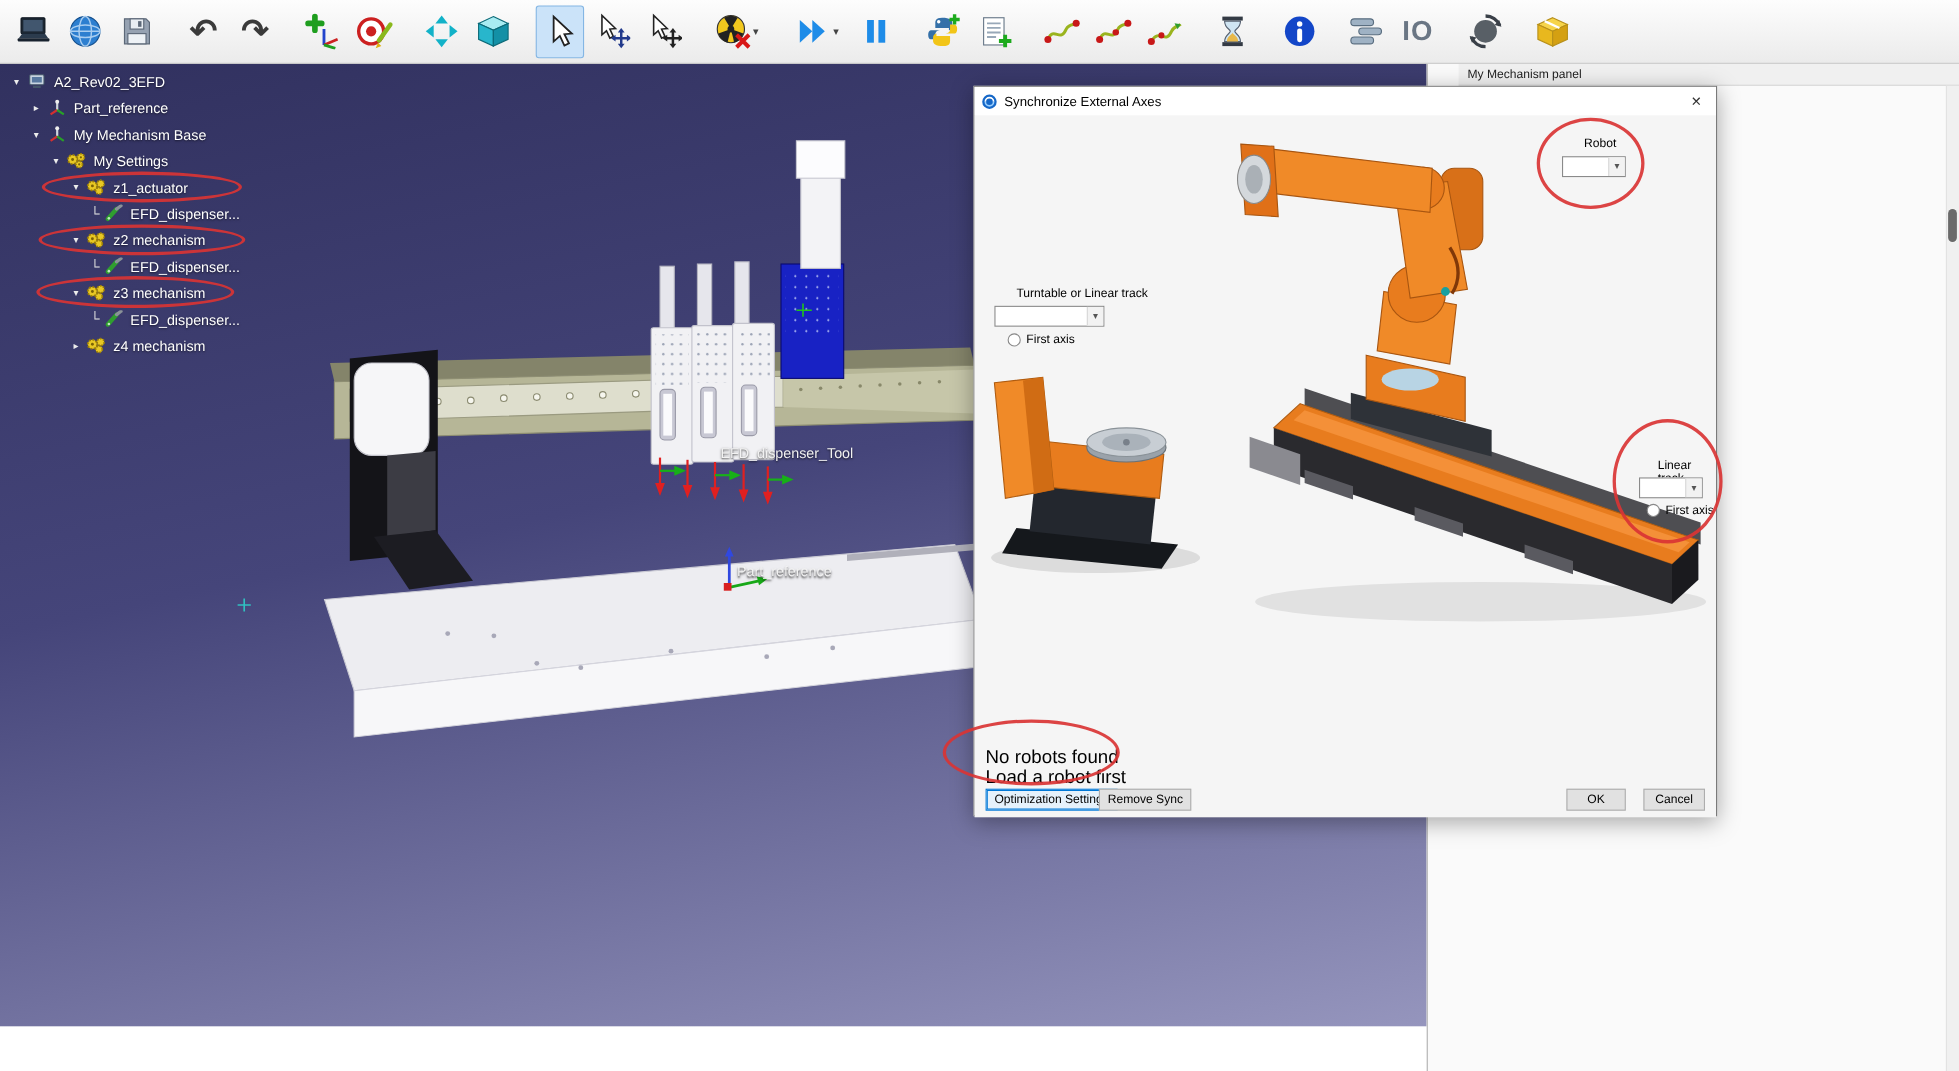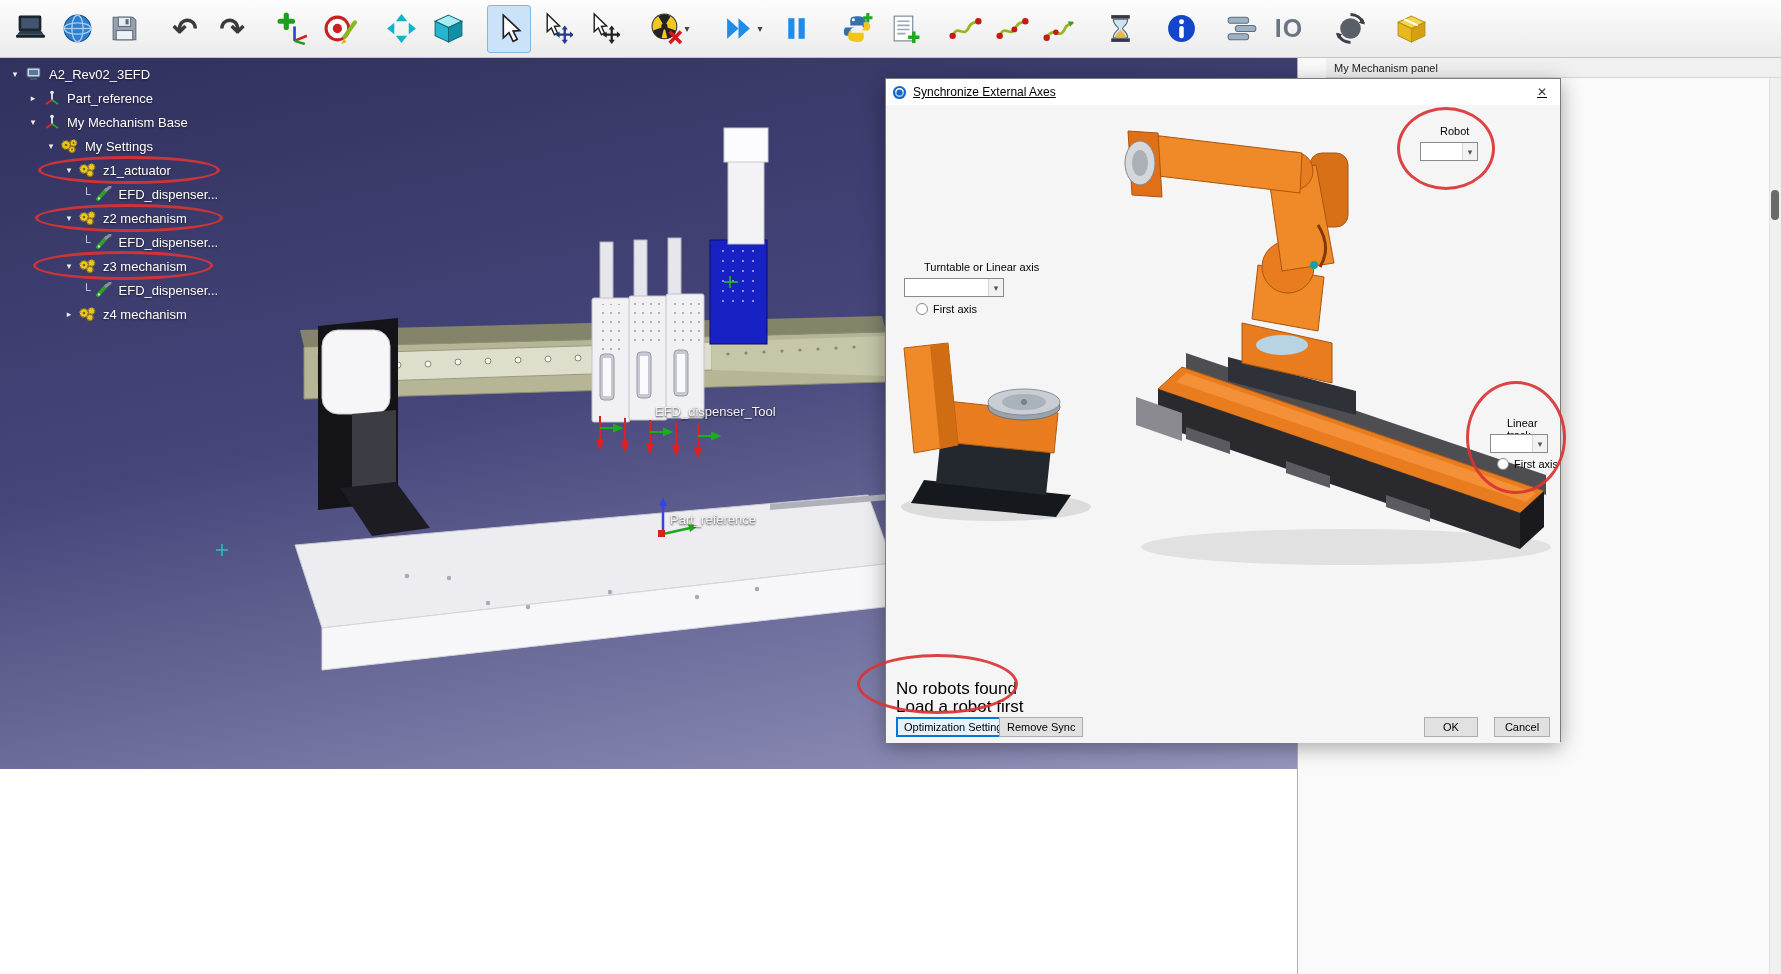--- a/index.html
+++ b/index.html
@@ -15,21 +15,21 @@
     background:transparent; border:1px solid transparent; border-radius:3px; }
   .tbi svg { width:33px; height:33px; }
   .tbi.active { background:#cbe3f9; border:1px solid #84b6e4; }
   .tbi.wide { width:56px; }
   .g { margin-left:14px; }
   .caret { font-size:10px; color:#444; margin-left:1px; }
   .glyph { font-size:30px; color:#3a3a3a; font-weight:bold; line-height:1; }
   .io-text { font-size:25px; font-weight:bold; color:#6a7684; letter-spacing:1px; }
 
   
-  .viewport { position:absolute; left:0; top:58px; width:1297px; height:711px;
+  .viewport { position:absolute; left:0; top:58px; width:1297px; height:875px;
     background:linear-gradient(168deg,#31315f 0%,#45457a 45%,#9595bd 100%); overflow:hidden; z-index:1; }
   .vp-label { position:absolute; color:#f2f2f2; font-size:13px;
     text-shadow:0 1px 2px rgba(0,0,0,.8); white-space:nowrap; }
 
   
   .tree { position:absolute; left:4px; top:62px; z-index:3; color:#fff; font-size:13px; }
   .trow { display:flex; align-items:center; height:24px; white-space:nowrap; }
   .lvl0{padding-left:4px}.lvl1{padding-left:22px}.lvl2{padding-left:40px}
   .lvl3{padding-left:58px}.lvl4{padding-left:78px}
   .exp { width:14px; font-size:9px; color:#ececec; text-align:center; margin-right:2px; }
@@ -44,21 +44,21 @@
     display:flex; align-items:center; padding-left:8px; font-size:11px; color:#222;margin-left:28px; }
   .rscroll { position:absolute; right:0; top:20px; bottom:0; width:12px;
     background:#f0f0f0; border-left:1px solid #e2e2e2; }
   .rthumb { position:absolute; top:112px; right:2px; width:8px; height:30px;
     background:#6a6a6a; border-radius:4px; }
 
   
   .dialog { position:absolute; left:885px; top:78px; width:676px; height:664px;
     background:#f5f5f5; border:1px solid #7a7a7a; box-shadow:0 5px 20px rgba(0,0,0,.35); z-index:5; }
   .dlg-title { height:26px; background:#fff; display:flex; align-items:center;
-    padding-left:6px; font-size:12px; color:#000;text-decoration:underline; }
+    padding-left:6px; font-size:12px; color:#000; }
   .dlg-title svg { width:15px; height:15px; margin-right:6px; }
   .dlg-close { margin-left:auto; width:36px; height:26px; display:flex; align-items:center;
     justify-content:center; font-size:12px; color:#333; }
   .dlg-body { position:relative; height:638px; background:#f5f5f5; overflow:hidden; }
   .scene { position:absolute; inset:0; }
   .ctl-label { position:absolute; font-size:11px; color:#000;margin-left:20px; }
   .combo { position:absolute; height:19px; background:#fff; border:1px solid #8a8a8a;
     display:flex; align-items:center; font-size:11px; }
   .combo .cc { margin-left:auto; width:15px; text-align:center; font-size:9px; color:#555;
     border-left:1px solid #d8d8d8; align-self:stretch; display:flex; align-items:center; justify-content:center; background:#f2f2f2; }
@@ -583,21 +583,21 @@
         <circle cx="428" cy="160" r="4" fill="#18a0a0"></circle>
         <path d="M432 120 q14 22 2 42" stroke="#803808" stroke-width="3" fill="none"></path>
       </svg>
 
       <span class="ctl-label" style="left:534px; top:20px;">Robot</span>
       <div class="combo" style="left:534px; top:37px; width:58px;">
         <span></span>
         <span class="cc">▾</span>
       </div>
 
-      <span class="ctl-label" style="left:18px; top:156px;">Turntable or Linear axis</span>
+      <span class="ctl-label" style="left:18px; top:156px;">Turntable or Linear track</span>
       <div class="combo" style="left:18px; top:173px; width:100px;">
         <span></span>
         <span class="cc">▾</span>
       </div>
       <div class="radio" style="left:18px; top:198px;">
         <span class="dot"></span>
         <span>First axis</span>
       </div>
 
       <span class="ctl-label" style="left:601px; top:312px;">Linear track</span>

